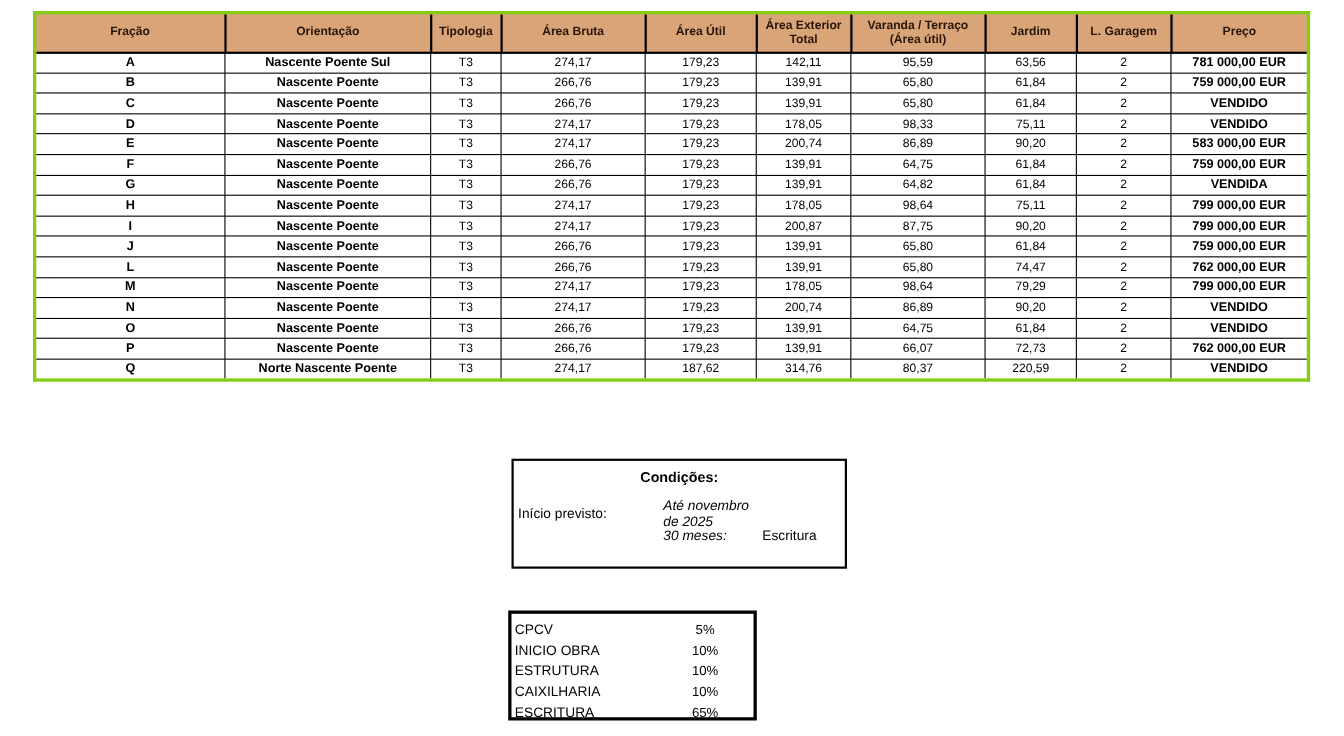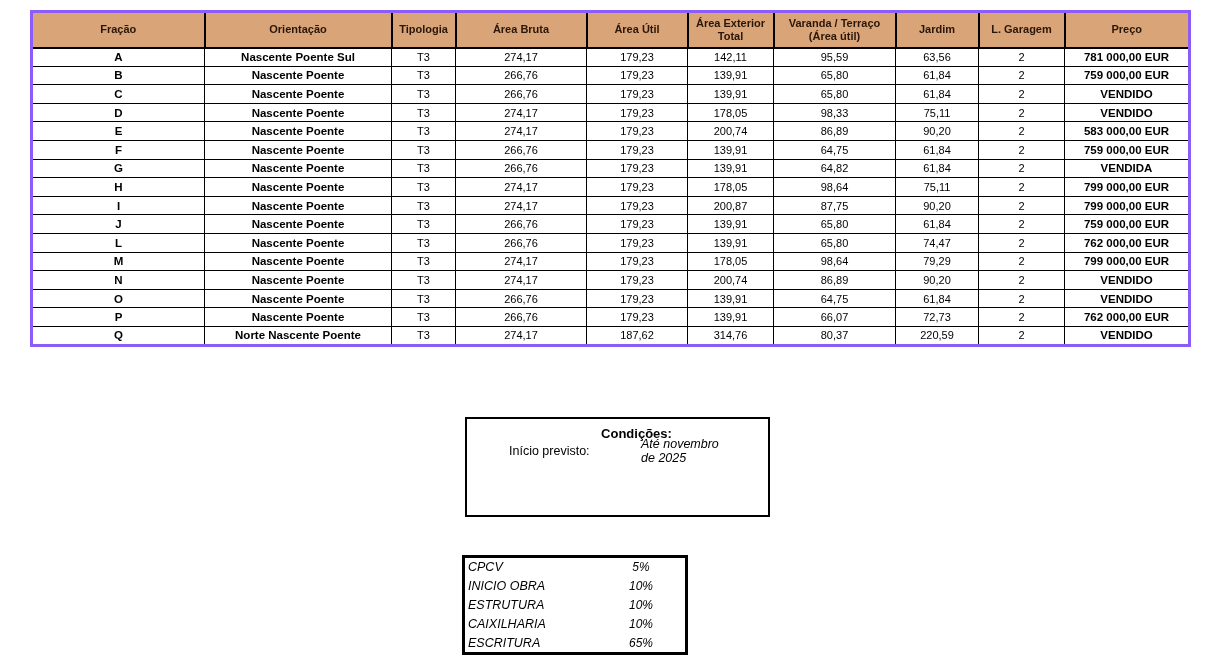--- a/index.html
+++ b/index.html
@@ -11,21 +11,21 @@
     position: relative;
     overflow: hidden;
   }
 
   
   .table-wrap { position: absolute; left: 30px; top: 10px; }
   table.price-table {
     border-collapse: collapse;
     table-layout: fixed;
     width: 1158px;
-    border: 3px solid #8b5cf6;
+    border: 3px solid #84cc16;
   }
   .c0 { width: 173px; }
   .c1 { width: 187px; }
   .c2 { width: 64px; }
   .c3 { width: 131px; }
   .c4 { width: 101px; }
   .c5 { width: 86px; }
   .c6 { width: 122px; }
   .c7 { width: 83px; }
   .c8 { width: 86px; }
@@ -58,45 +58,44 @@
   .price-table td.col-price { font-weight: bold; font-size: 11.5px; }
 
   
   .conditions-box {
     position: absolute;
     left: 465px; top: 417px;
     width: 305px; height: 100px;
     border: 2px solid #000;
     background: #fff;
     font-size: 12.5px;
-    padding-left: 38px;
   }
   .conditions-title {
     text-align: center;
     font-weight: bold;
     margin-top: 7px;
     font-size: 13px;
   }
-  .conditions-rows { margin-top: 0; }
+  .conditions-rows { margin-top: 16px; }
   .cond-row { display: flex; height: 20px; align-items: center; }
   .cond-label { width: 136px; padding-left: 4px; }
   .cond-mid   { width: 90px; font-style: italic; }
   .cond-right { flex: 1; }
 
   
   .payment-box {
     position: absolute;
     left: 462px; top: 555px;
     width: 226px; height: 100px;
     border: 3px solid #000;
     background: #fff;
     font-size: 12.5px;
     padding-top: 2px;
   }
-  .pay-row { display: flex; height: 19px; align-items: flex-start; font-style: italic; }
+  .pay-row { display: flex; height: 19px; align-items: flex-end; }
   .pay-label { flex: 1; padding-left: 3px; }
   .pay-value { width: 88px; text-align: center; font-size: 12px; }
 </style>
 </head>
 <body>
 
 <div class="table-wrap">
   <table class="price-table">
     <colgroup>
       <col class="c0">
@@ -324,20 +323,25 @@
 </div>
 
 <div class="conditions-box">
   <div class="conditions-title">Condições:</div>
   <div class="conditions-rows">
       <div class="cond-row">
         <span class="cond-label">Início previsto:</span>
         <span class="cond-mid">Até novembro de 2025</span>
         <span class="cond-right"></span>
       </div>
+      <div class="cond-row">
+        <span class="cond-label"></span>
+        <span class="cond-mid">30 meses:</span>
+        <span class="cond-right">Escritura</span>
+      </div>
     </div>
 </div>
 
 <div class="payment-box">
     <div class="pay-row">
       <span class="pay-label">CPCV</span>
       <span class="pay-value">5%</span>
     </div>
     <div class="pay-row">
       <span class="pay-label">INICIO OBRA</span>

